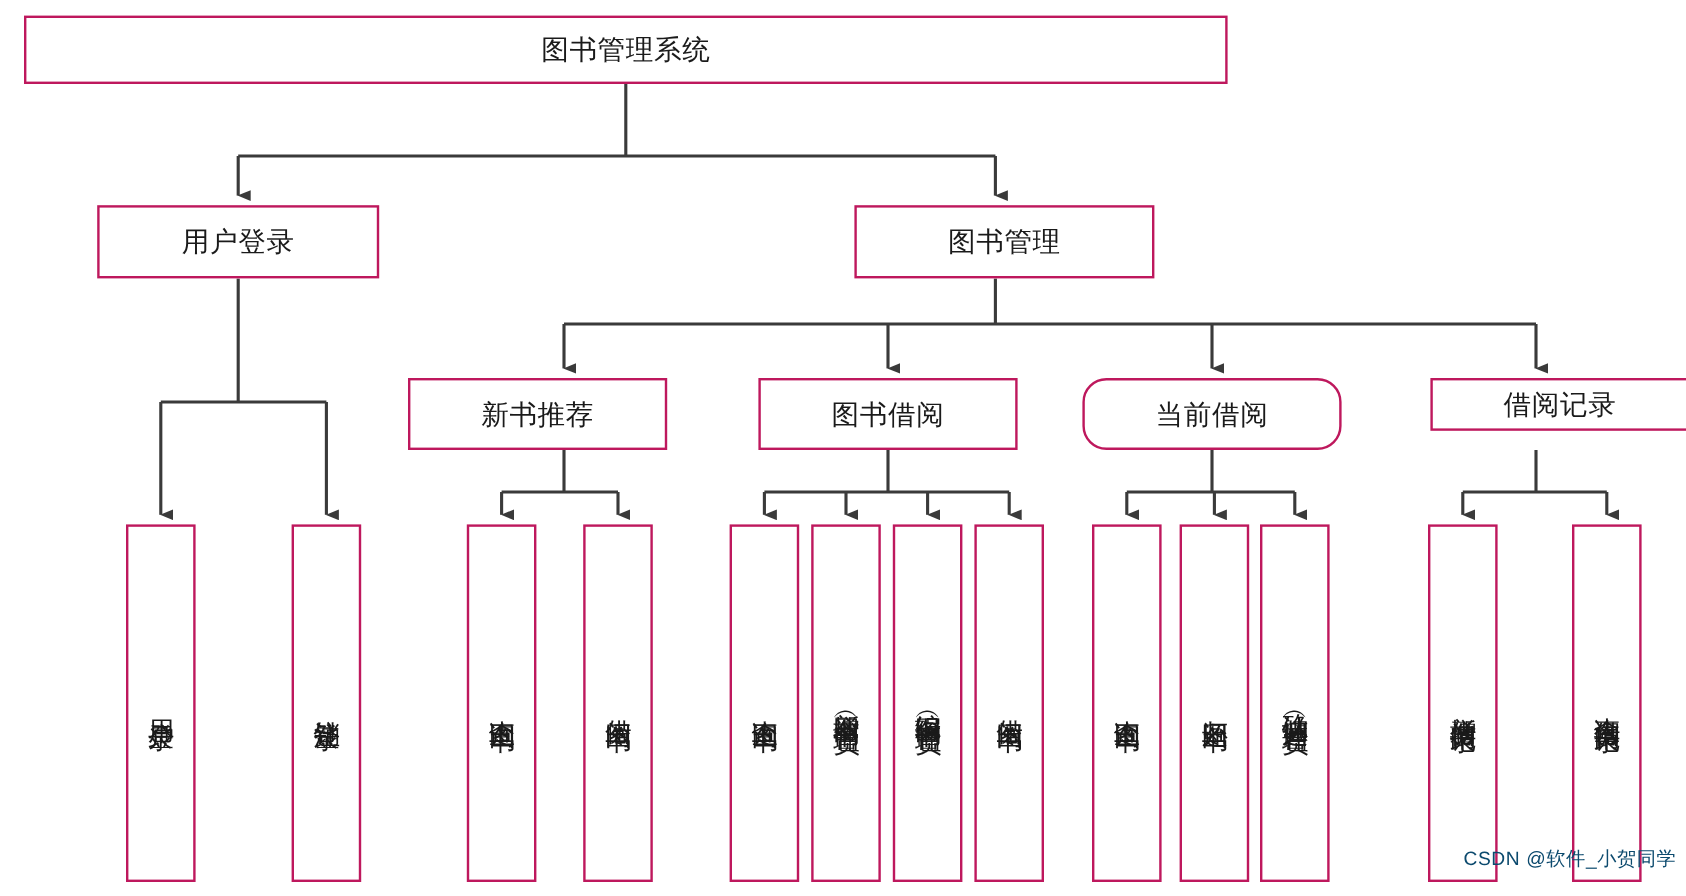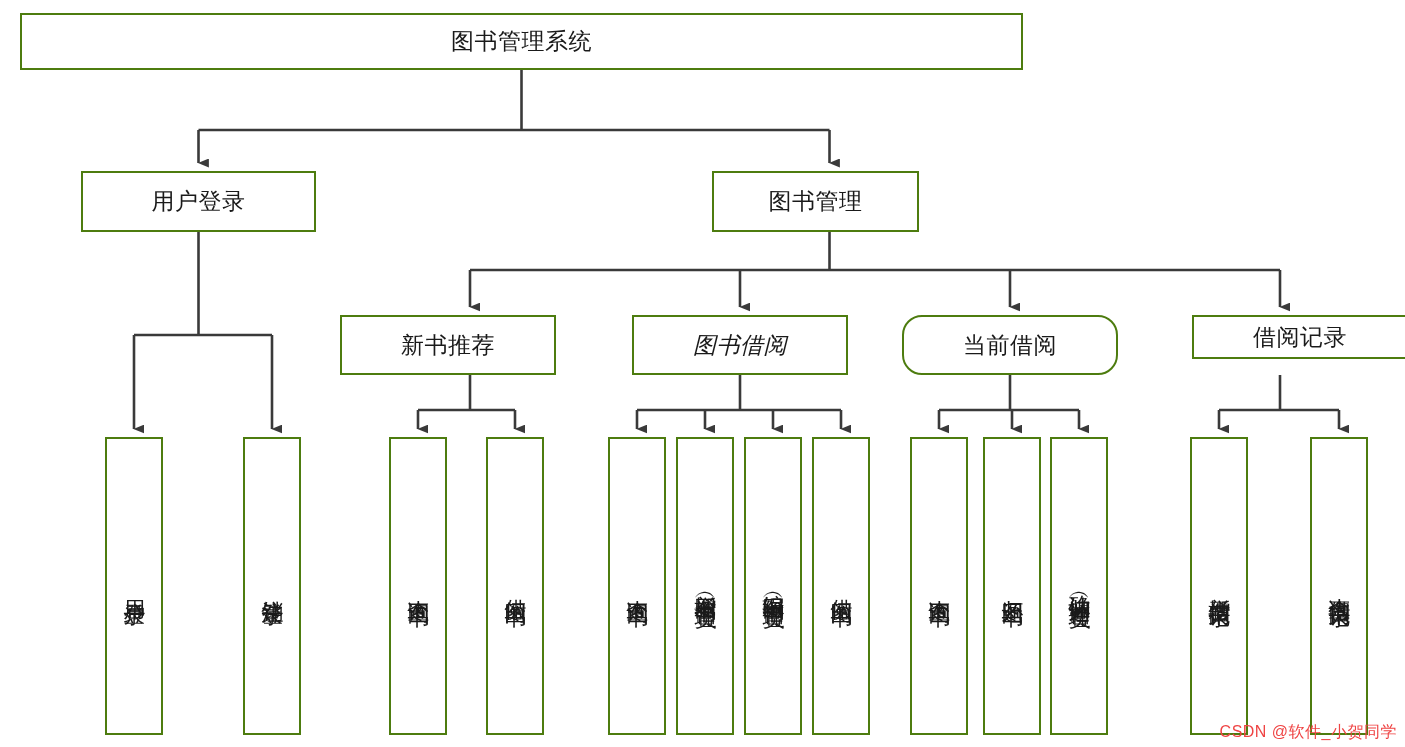--- a/index.html
+++ b/index.html
@@ -22,21 +22,21 @@
     left: 0;
     top: 0;
     width: 1405px;
     height: 747px;
     pointer-events: none;
   }
   .node {
     position: absolute;
     box-sizing: border-box;
     background: #ffffff;
-    border: 2px solid #4d7c0f;
+    border: 2px solid #be185d;
     display: flex;
     align-items: center;
     justify-content: center;
     color: #1a1a1a;
   }
   .node .label {
     display: block;
     text-align: center;
     line-height: 1.15;
     white-space: nowrap;
@@ -54,23 +54,23 @@
     text-orientation: upright;
     font-size: 22px;
     line-height: 1.22;
     letter-spacing: 2px;
     white-space: nowrap;
     max-height: 268px;
   }
   #watermark {
     position: absolute;
     right: 8px;
-    bottom: 4px;
+    bottom: 20px;
     font-size: 16px;
-    color: #ef4444;
+    color: #0c4a6e;
     letter-spacing: 0.5px;
     white-space: nowrap;
     user-select: none;
   }
 </style>
 </head>
 <body>
 
 <div id="canvas">
 
@@ -126,28 +126,28 @@
     </g>
   </svg>
 
   <div class="node horizontal" style="left:20px; top:13px; width:1003px; height:57px;">
     <span class="label">图书管理系统</span>
   </div>
 
   <div class="node horizontal" style="left:81px; top:171px; width:235px; height:61px;">
     <span class="label">用户登录</span>
   </div>
-  <div class="node horizontal" style="left:712px; top:171px; width:207px; height:61px;">
+  <div class="node horizontal" style="left:712px; top:171px; width:250px; height:61px;">
     <span class="label">图书管理</span>
   </div>
 
   <div class="node horizontal" style="left:340px; top:315px; width:216px; height:60px;">
     <span class="label">新书推荐</span>
   </div>
-  <div class="node horizontal" style="left:632px; top:315px; width:216px; height:60px;font-style:italic;">
+  <div class="node horizontal" style="left:632px; top:315px; width:216px; height:60px;">
     <span class="label">图书借阅</span>
   </div>
   <div class="node horizontal" style="left:902px; top:315px; width:216px; height:60px;border-radius:20px;">
     <span class="label">当前借阅</span>
   </div>
   <div class="node horizontal" style="left:1192px; top:315px; width:216px; height:44px;justify-content:center;">
     <span class="label">借阅记录</span>
   </div>
 
   <div class="node vertical" style="left:105px; top:437px; width:58px; height:298px;">

